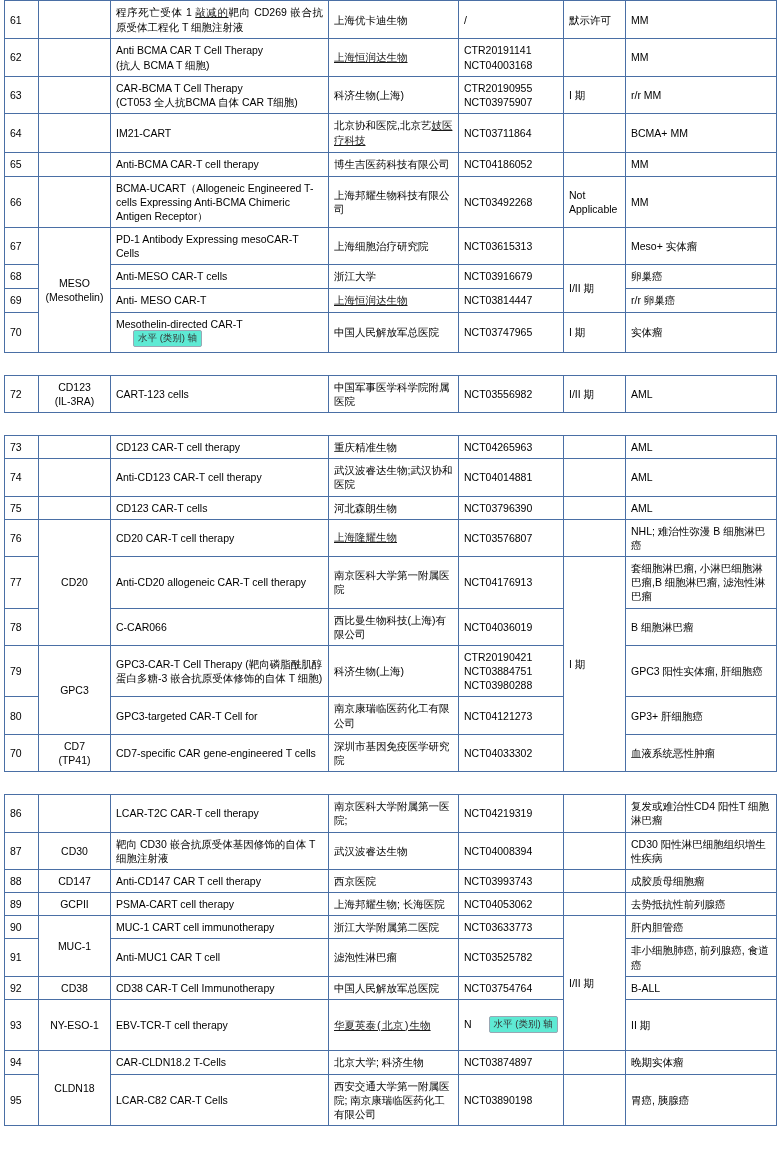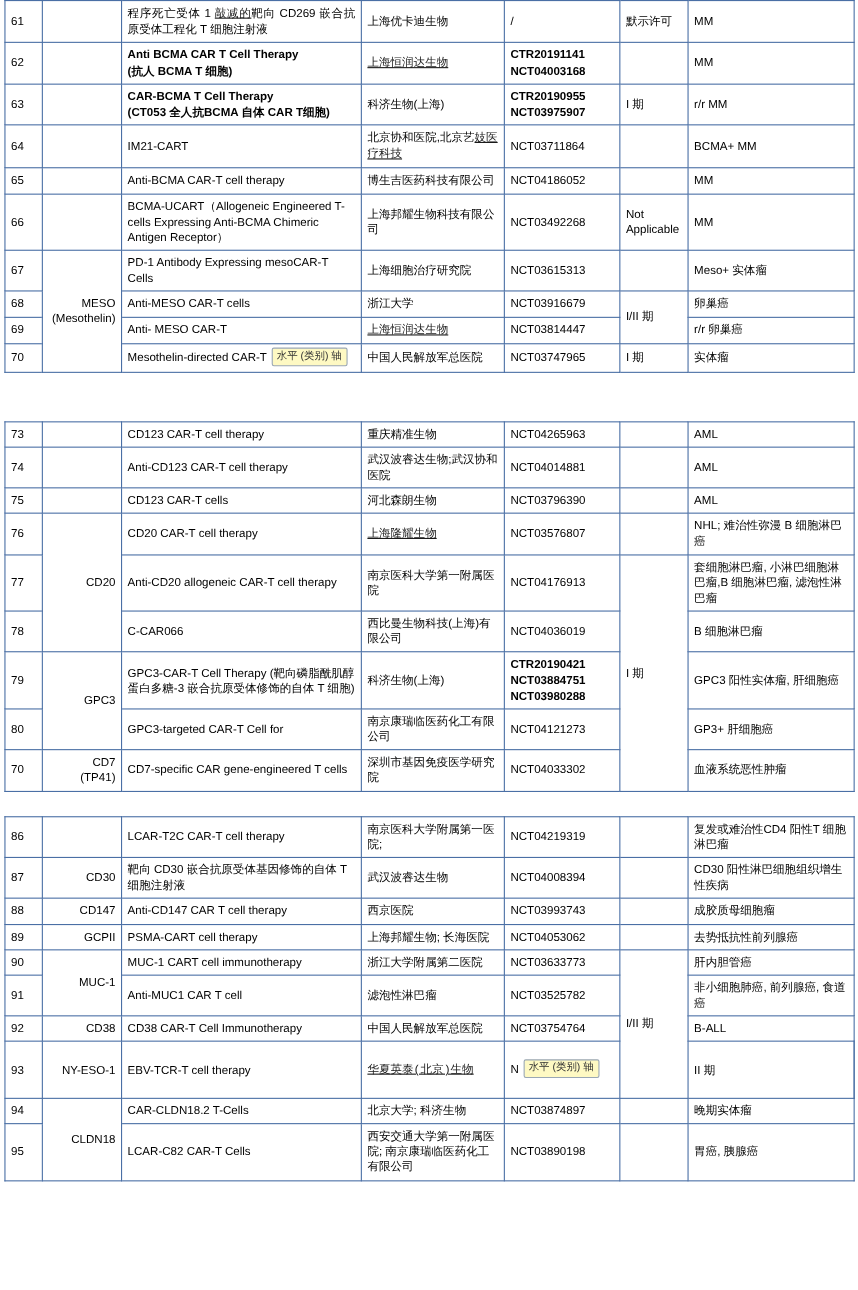--- a/index.html
+++ b/index.html
@@ -40,44 +40,44 @@
   col.c-name   { width: 218px; }
   col.c-org    { width: 130px; }
   col.c-reg    { width: 105px; }
   col.c-phase  { width: 62px; }
   col.c-ind    { width: 151px; }
 
   .cell-no, .cell-phase {
     text-align: left;
   }
   .cell-target {
-    text-align: right;
+    text-align: center;
   }
   .underline-blue {
     text-decoration: underline;
     color: #1a1a1a;
     font-family: Liberation Mono, monospace;
   }
   .justify {
     text-align: justify;
     text-align-last: left;
   }
 
-  .multiline { white-space: pre-line; font-weight: bold; }
+  .multiline { white-space: pre-line; }
 
   
   .wm {
     display: inline-block;
     border: 1px solid #9aa7b4;
-    background: #fef9c3;
+    background: #5eead4;
     color: #333;
     font-size: 9.5px;
     padding: 1px 4px;
     border-radius: 2px;
-    margin-left: 4px;
+    margin-left: 17px;
     vertical-align: middle;
     white-space: nowrap;
     position: relative;
     top: -1px;
   }
   .gap-block { height: 10px; }
 </style>
 </head>
 <body>
 
@@ -194,20 +194,30 @@
     <colgroup>
       <col class="c-no">
         <col class="c-target">
         <col class="c-name">
         <col class="c-org">
         <col class="c-reg">
         <col class="c-phase">
         <col class="c-ind">
     </colgroup>
     <tbody>
+      <tr>
+        <td class="cell-no">72</td>
+        <td class="cell-target" style="white-space:pre-line">CD123
+(IL-3RA)</td>
+        <td>CART-123 cells</td>
+        <td>中国军事医学科学院附属医院</td>
+        <td>NCT03556982</td>
+        <td class="cell-phase">I/II 期</td>
+        <td>AML</td>
+      </tr>
     </tbody>
   </table>
 
   <div class="gap-block"></div>
 
   <table class="grid">
     <colgroup>
       <col class="c-no">
         <col class="c-target">
         <col class="c-name">

